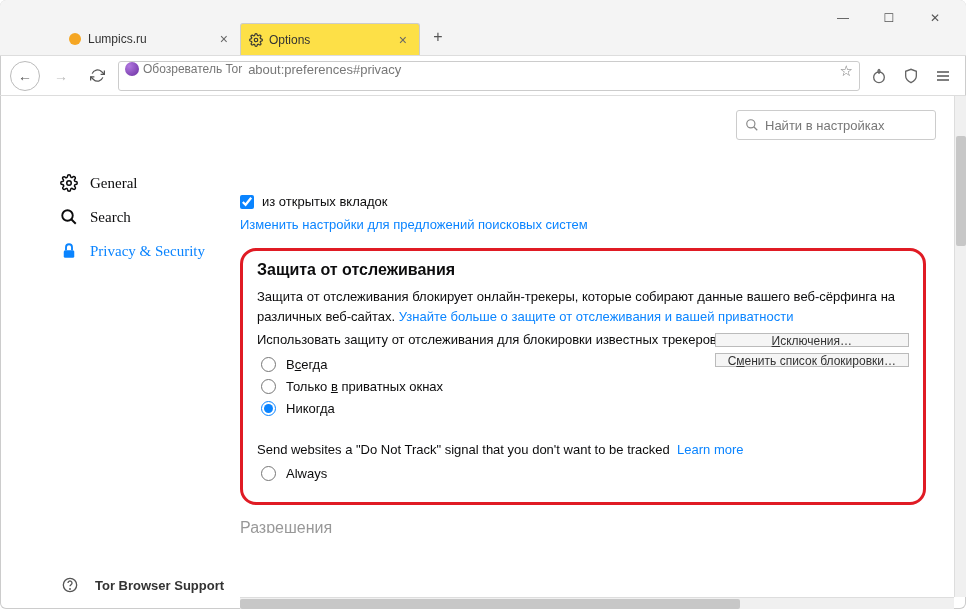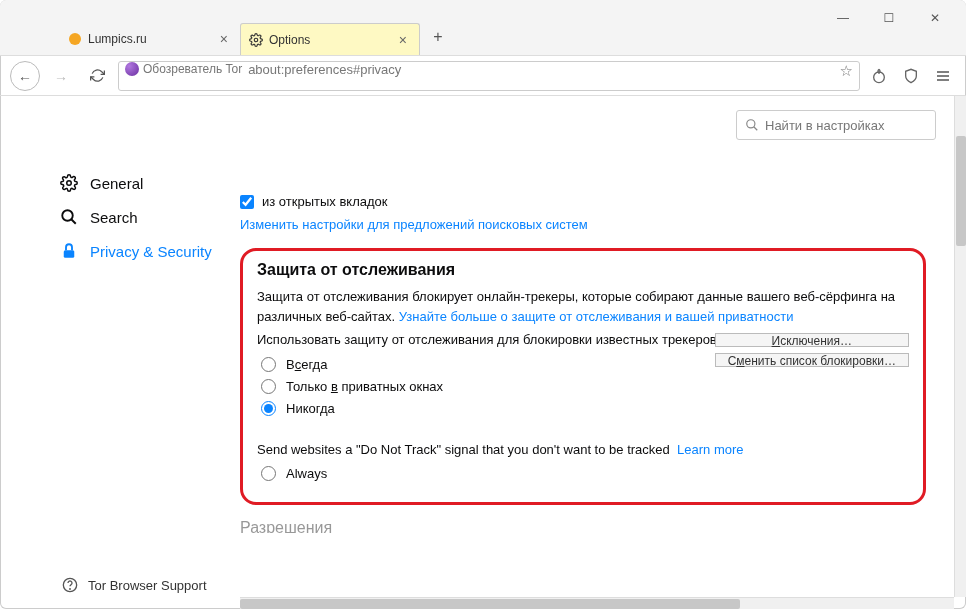--- a/index.html
+++ b/index.html
@@ -3,45 +3,45 @@
 <meta charset="utf-8">
 <style>
   * { box-sizing: border-box; margin: 0; padding: 0; }
   body { font-family: "Segoe UI", Arial, sans-serif; font-size: 13px; color: #0c0c0d; background: #fff; width: 966px; height: 609px; overflow: hidden; border-radius: 6px; box-shadow: 0 0 0 1px #ccc inset;}
   
   
   .titlebar { height: 56px; background: #f4f4f4; border-bottom: 1px solid #ddd; display: flex; align-items: flex-end; position: relative;}
   .tabs { display:flex; height:32px; margin-left:60px; }
   .tab { display:flex; align-items:center; height:32px; padding: 0 8px; min-width:180px; position:relative; font-size:12px; color:#333;}
   .tab.inactive { background:#f4f4f4; }
-  .tab.active { background:#fef9c3; border:1px solid #ccc; border-bottom:none; border-radius:3px 3px 0 0;}
+  .tab.active { background:#fde047; border:1px solid #ccc; border-bottom:none; border-radius:3px 3px 0 0;}
   .tab .favicon { width:14px; height:14px; margin-right:6px; display:inline-flex; align-items:center; justify-content:center;}
   .tab .close { margin-left:auto; font-size:14px; color:#666; padding:0 4px; cursor:pointer;}
   .newtab { width:28px; height:28px; margin-left:4px; display:flex; align-items:center; justify-content:center; font-size:16px; color:#555; cursor:pointer;}
   .winctrls { position:absolute; right:8px; top:4px; display:flex; gap:0;}
   .winbtn { width:46px; height:28px; display:flex; align-items:center; justify-content:center; color:#555; cursor:pointer; font-size:12px;}
   
   
   .toolbar { height:40px; border-bottom:1px solid #ddd; display:flex; align-items:center; padding:0 10px; gap:6px;}
   .navbtn { width:30px; height:30px; border:1px solid #bbb; border-radius:50%; display:flex; align-items:center; justify-content:center; color:#555; cursor:pointer; font-size:14px;}
   .navbtn.noborder { border:none;}
   .urlbox { flex:1; height:30px; border:1px solid #ccc; border-radius:3px; display:flex; align-items:flex-start; padding:0 6px; gap:6px; font-size:13px; color:#666;}
   .identity { display:flex; align-items:center; gap:4px; color:#777; font-size:12px;}
   .identity .oricon { width:14px; height:14px; border-radius:50%; background: radial-gradient(circle at 30% 30%, #b178e0, #6b2fa0);}
   .url { color:#777;}
   .urlbox .star { margin-left:auto; color:#777; font-size:15px;}
   .ticon { width:26px; height:26px; display:flex; align-items:center; justify-content:center; color:#666; font-size:15px; cursor:pointer;}
   
   
   .content { display:flex; height:calc(100% - 96px); position:relative;}
   .sidebar { width:240px; padding:70px 14px 0 60px;}
-  .sidebar-item { display:flex; align-items:center; gap:12px; height:34px; cursor:pointer; font-size:15px; color:#0c0c0d;}
+  .sidebar-item { display:flex; align-items:center; gap:12px; height:34px; cursor:pointer; font-size:15px; color:#0c0c0d;font-family:Liberation Serif, serif;}
   .sidebar-item.active { color:#0a84ff;}
   .sidebar-item .sicon { width:18px; height:18px; display:flex; align-items:center; justify-content:center;}
-  .support { position:absolute; left:62px; bottom:16px; display:flex; align-items:center; gap:10px; color:#333; font-size:13px;}
+  .support { position:absolute; left:62px; bottom:16px; display:flex; align-items:center; gap:17px; color:#333; font-size:13px;font-weight:bold;}
   
   .main { flex:1; position:relative; padding-top:14px; padding-right:30px; overflow:hidden;}
   .searchbox { position:absolute; top:14px; right:30px; width:200px; height:30px; border:1px solid #ccc; border-radius:3px; display:flex; align-items:center; padding:0 8px; gap:6px; color:#777; font-size:13px;}
   
   .scrollarea { margin-top:60px; height:460px; overflow:hidden; position:relative; padding-right:10px;}
   .cutoff { height:18px; overflow:hidden; position:relative;}
   .cutoff-inner { position:absolute; bottom:0;}
   .chk { display:flex; align-items:center; gap:8px; margin:6px 0;}
   .chk input[type=checkbox]{ width:14px; height:14px; accent-color:#0a84ff;}
   .link { color:#0a84ff; cursor:pointer;}

